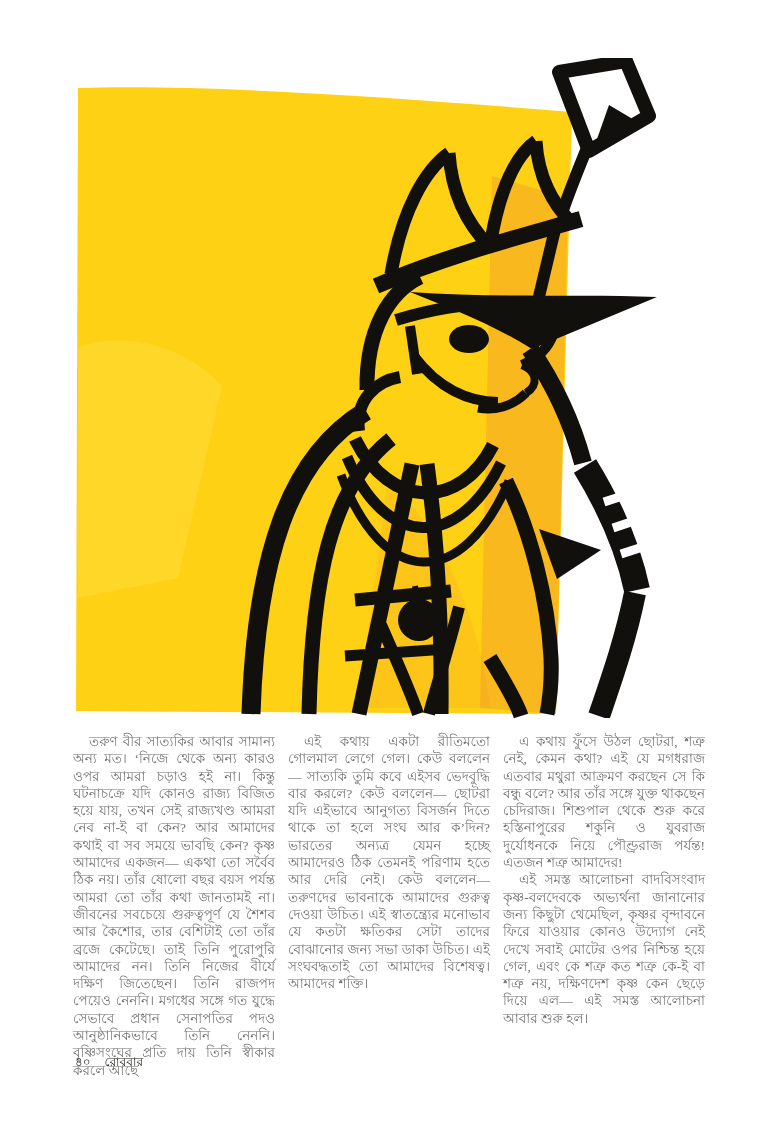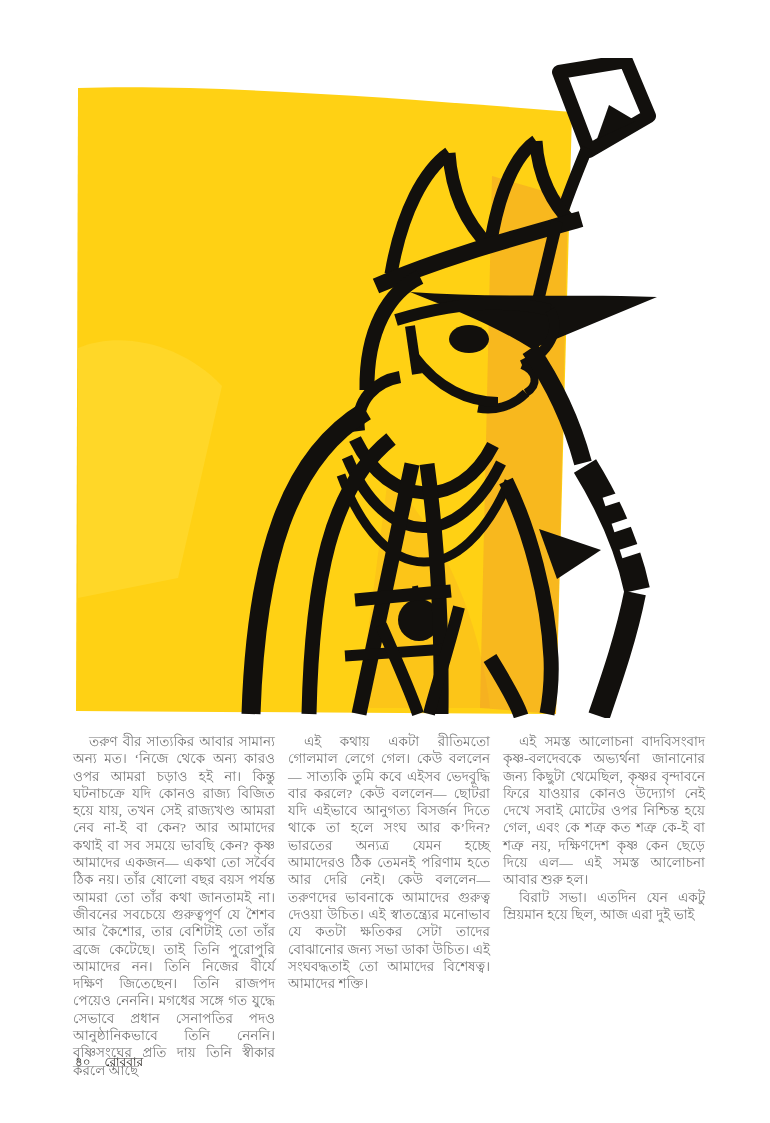--- a/index.html
+++ b/index.html
@@ -91,22 +91,22 @@
   </div>
 
   <div class="article">
     <div class="colm">
         <p class="para indent">তরুণ বীর সাত্যকির আবার সামান্য অন্য মত। ‘নিজে থেকে অন্য কারও ওপর আমরা চড়াও হই না। কিন্তু ঘটনাচক্রে যদি কোনও রাজ্য বিজিত হয়ে যায়, তখন সেই রাজ্যখণ্ড আমরা নেব না-ই বা কেন? আর আমাদের কথাই বা সব সময়ে ভাবছি কেন? কৃষ্ণ আমাদের একজন— একথা তো সর্বৈব ঠিক নয়। তাঁর ষোলো বছর বয়স পর্যন্ত আমরা তো তাঁর কথা জানতামই না। জীবনের সবচেয়ে গুরুত্বপূর্ণ যে শৈশব আর কৈশোর, তার বেশিটাই তো তাঁর ব্রজে কেটেছে। তাই তিনি পুরোপুরি আমাদের নন। তিনি নিজের বীর্যে দক্ষিণ জিতেছেন। তিনি রাজপদ পেয়েও নেননি। মগধের সঙ্গে গত যুদ্ধে সেভাবে প্রধান সেনাপতির পদও আনুষ্ঠানিকভাবে তিনি নেননি। বৃষ্ণিসংঘের প্রতি দায় তিনি স্বীকার করলে আছে</p>
       </div>
     <div class="colm">
         <p class="para indent">এই কথায় একটা রীতিমতো গোলমাল লেগে গেল। কেউ বললেন— সাত্যকি তুমি কবে এইসব ভেদবুদ্ধি বার করলে? কেউ বললেন— ছোটরা যদি এইভাবে আনুগত্য বিসর্জন দিতে থাকে তা হলে সংঘ আর ক’দিন? ভারতের অন্যত্র যেমন হচ্ছে আমাদেরও ঠিক তেমনই পরিণাম হতে আর দেরি নেই। কেউ বললেন— তরুণদের ভাবনাকে আমাদের গুরুত্ব দেওয়া উচিত। এই স্বাতন্ত্র্যের মনোভাব যে কতটা ক্ষতিকর সেটা তাদের বোঝানোর জন্য সভা ডাকা উচিত। এই সংঘবদ্ধতাই তো আমাদের বিশেষত্ব। আমাদের শক্তি।</p>
       </div>
     <div class="colm">
+        <p class="para indent">এ কথায় ফুঁসে উঠল ছোটরা, শত্রু নেই, কেমন কথা? এই যে মগধরাজ এতবার মথুরা আক্রমণ করছেন সে কি বন্ধু বলে? আর তাঁর সঙ্গে যুক্ত থাকছেন চেদিরাজ। শিশুপাল থেকে শুরু করে হস্তিনাপুরের শকুনি ও যুবরাজ দুর্যোধনকে নিয়ে পৌণ্ড্ররাজ পর্যন্ত! এতজন শত্রু আমাদের!</p>
         <p class="para indent">এই সমস্ত আলোচনা বাদবিসংবাদ কৃষ্ণ-বলদেবকে অভ্যর্থনা জানানোর জন্য কিছুটা থেমেছিল, কৃষ্ণর বৃন্দাবনে ফিরে যাওয়ার কোনও উদ্যোগ নেই দেখে সবাই মোটের ওপর নিশ্চিন্ত হয়ে গেল, এবং কে শত্রু কত শত্রু কে-ই বা শত্রু নয়, দক্ষিণদেশ কৃষ্ণ কেন ছেড়ে দিয়ে এল— এই সমস্ত আলোচনা আবার শুরু হল।</p>
-        <p class="para indent">বিরাট সভা। এতদিন যেন একটু ম্রিয়মান হয়ে ছিল, আজ এরা দুই ভাই</p>
       </div>
   </div>
 
   <div class="footer">
     <span>৪০</span>
     <span>রোববার</span>
   </div>
 
 </div>
 

